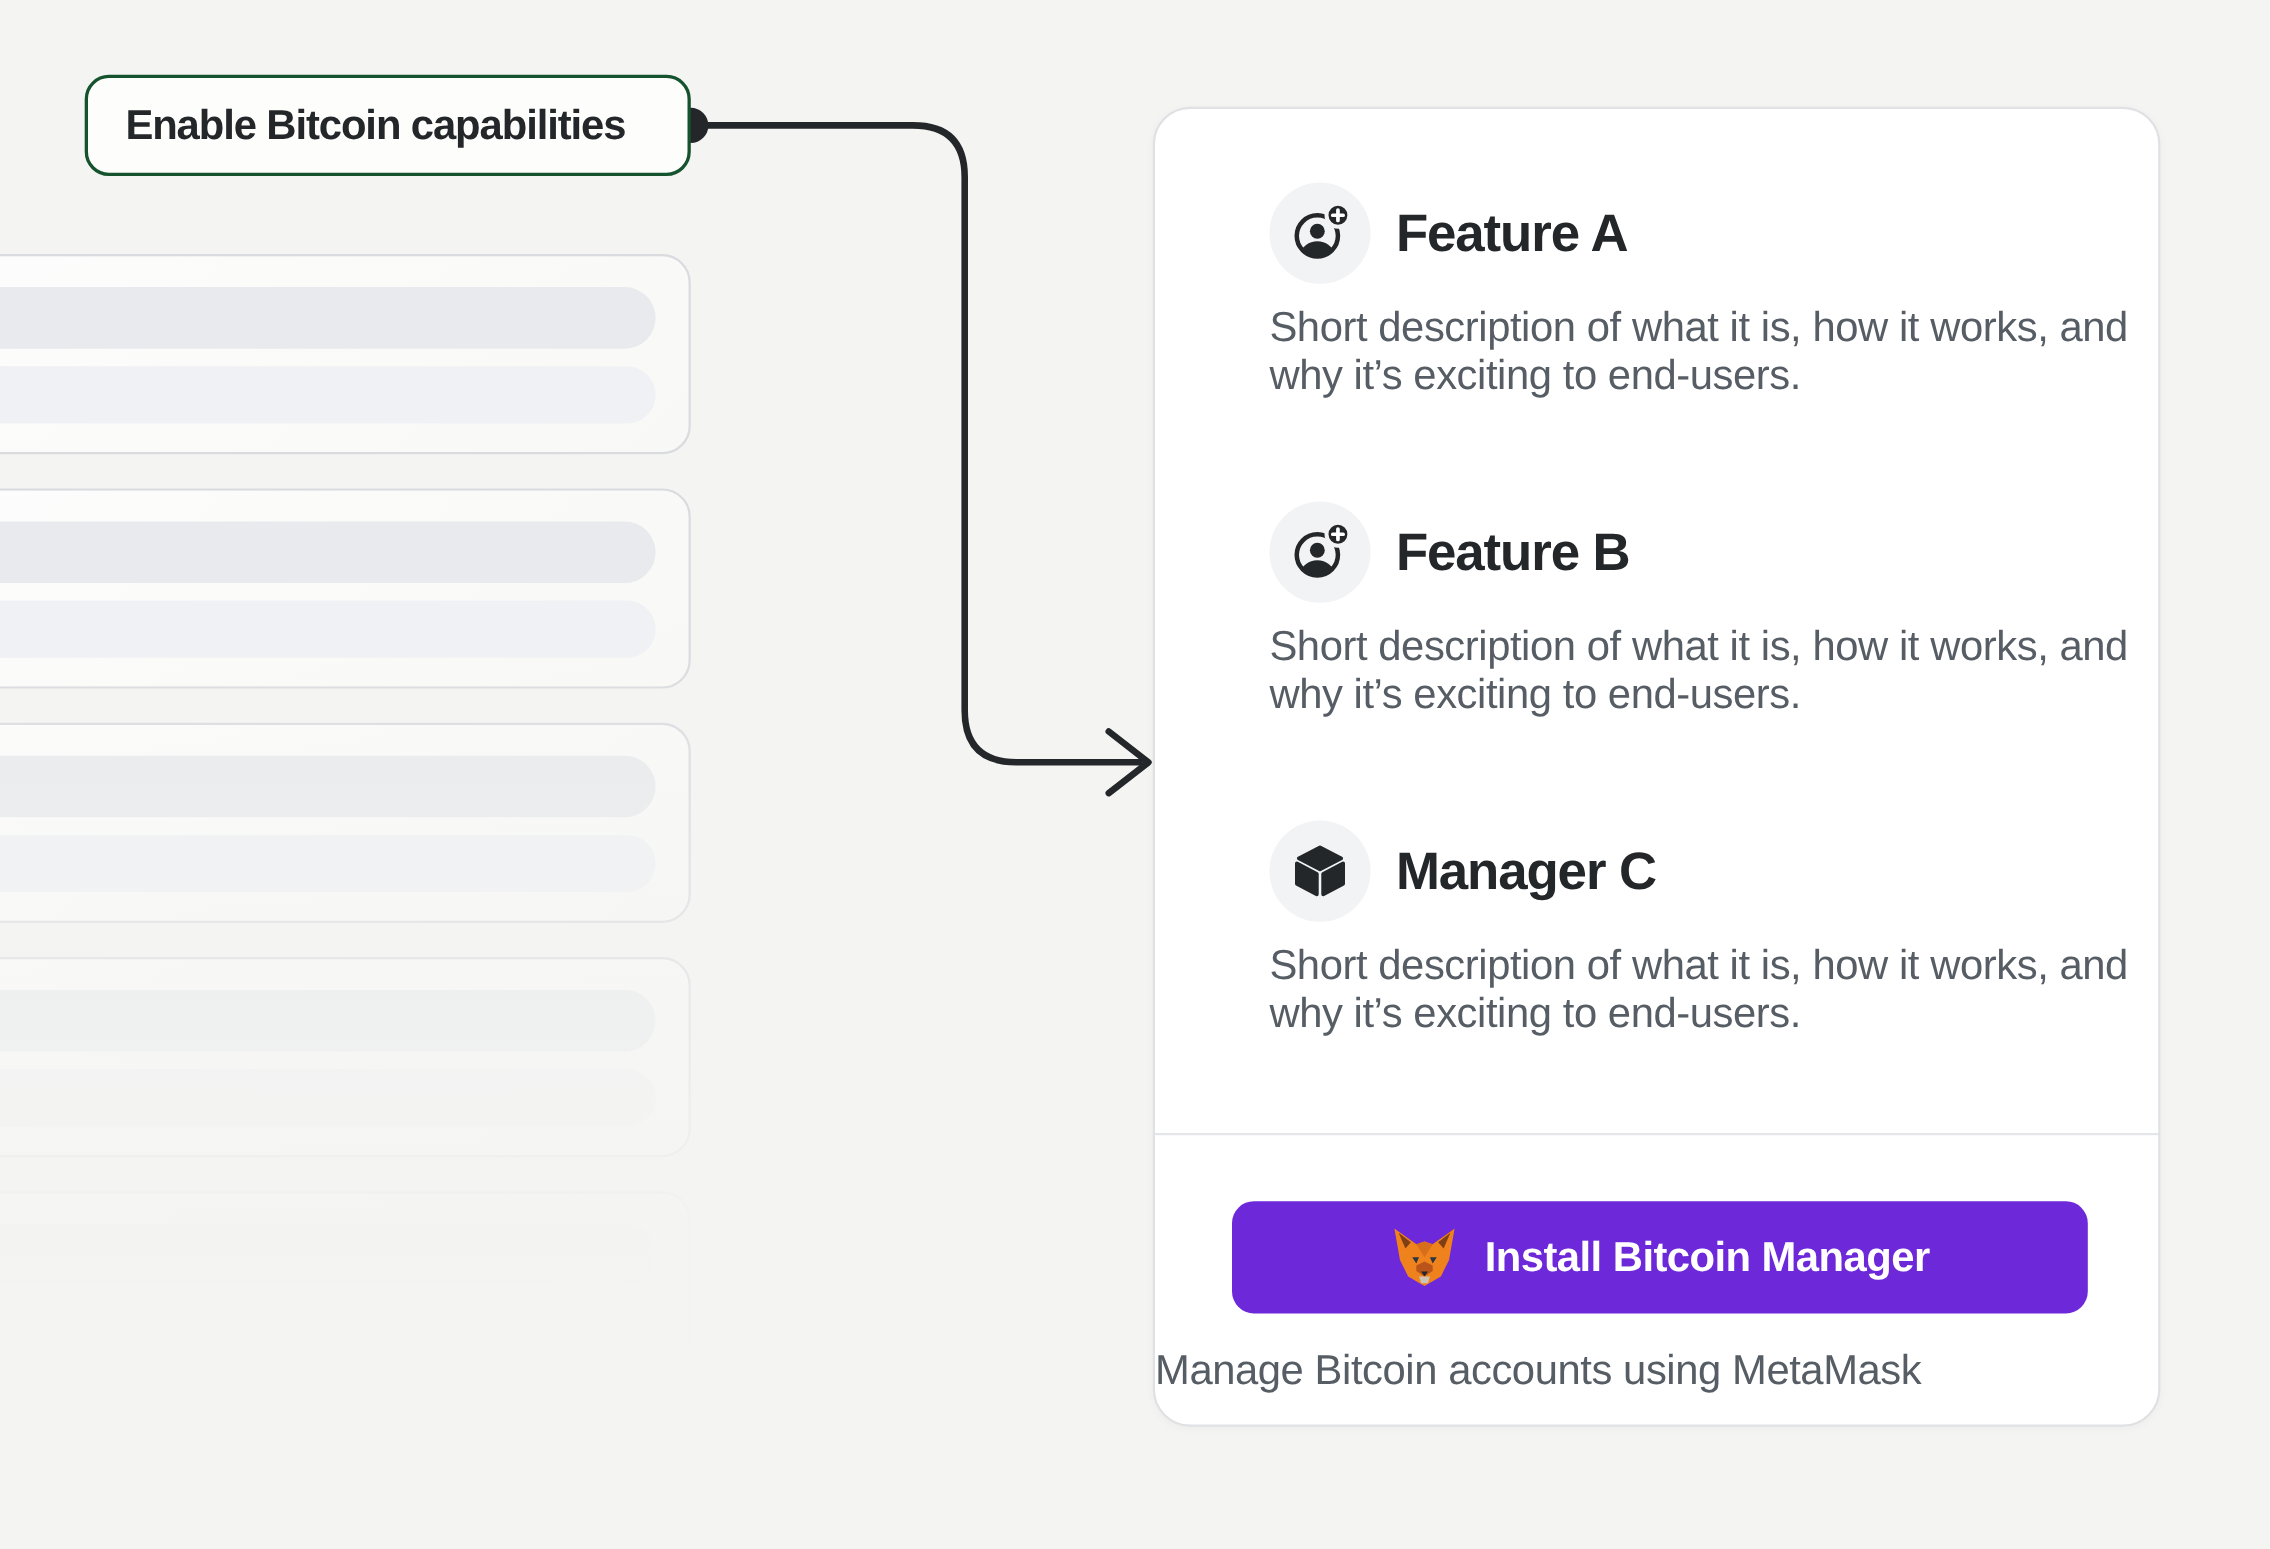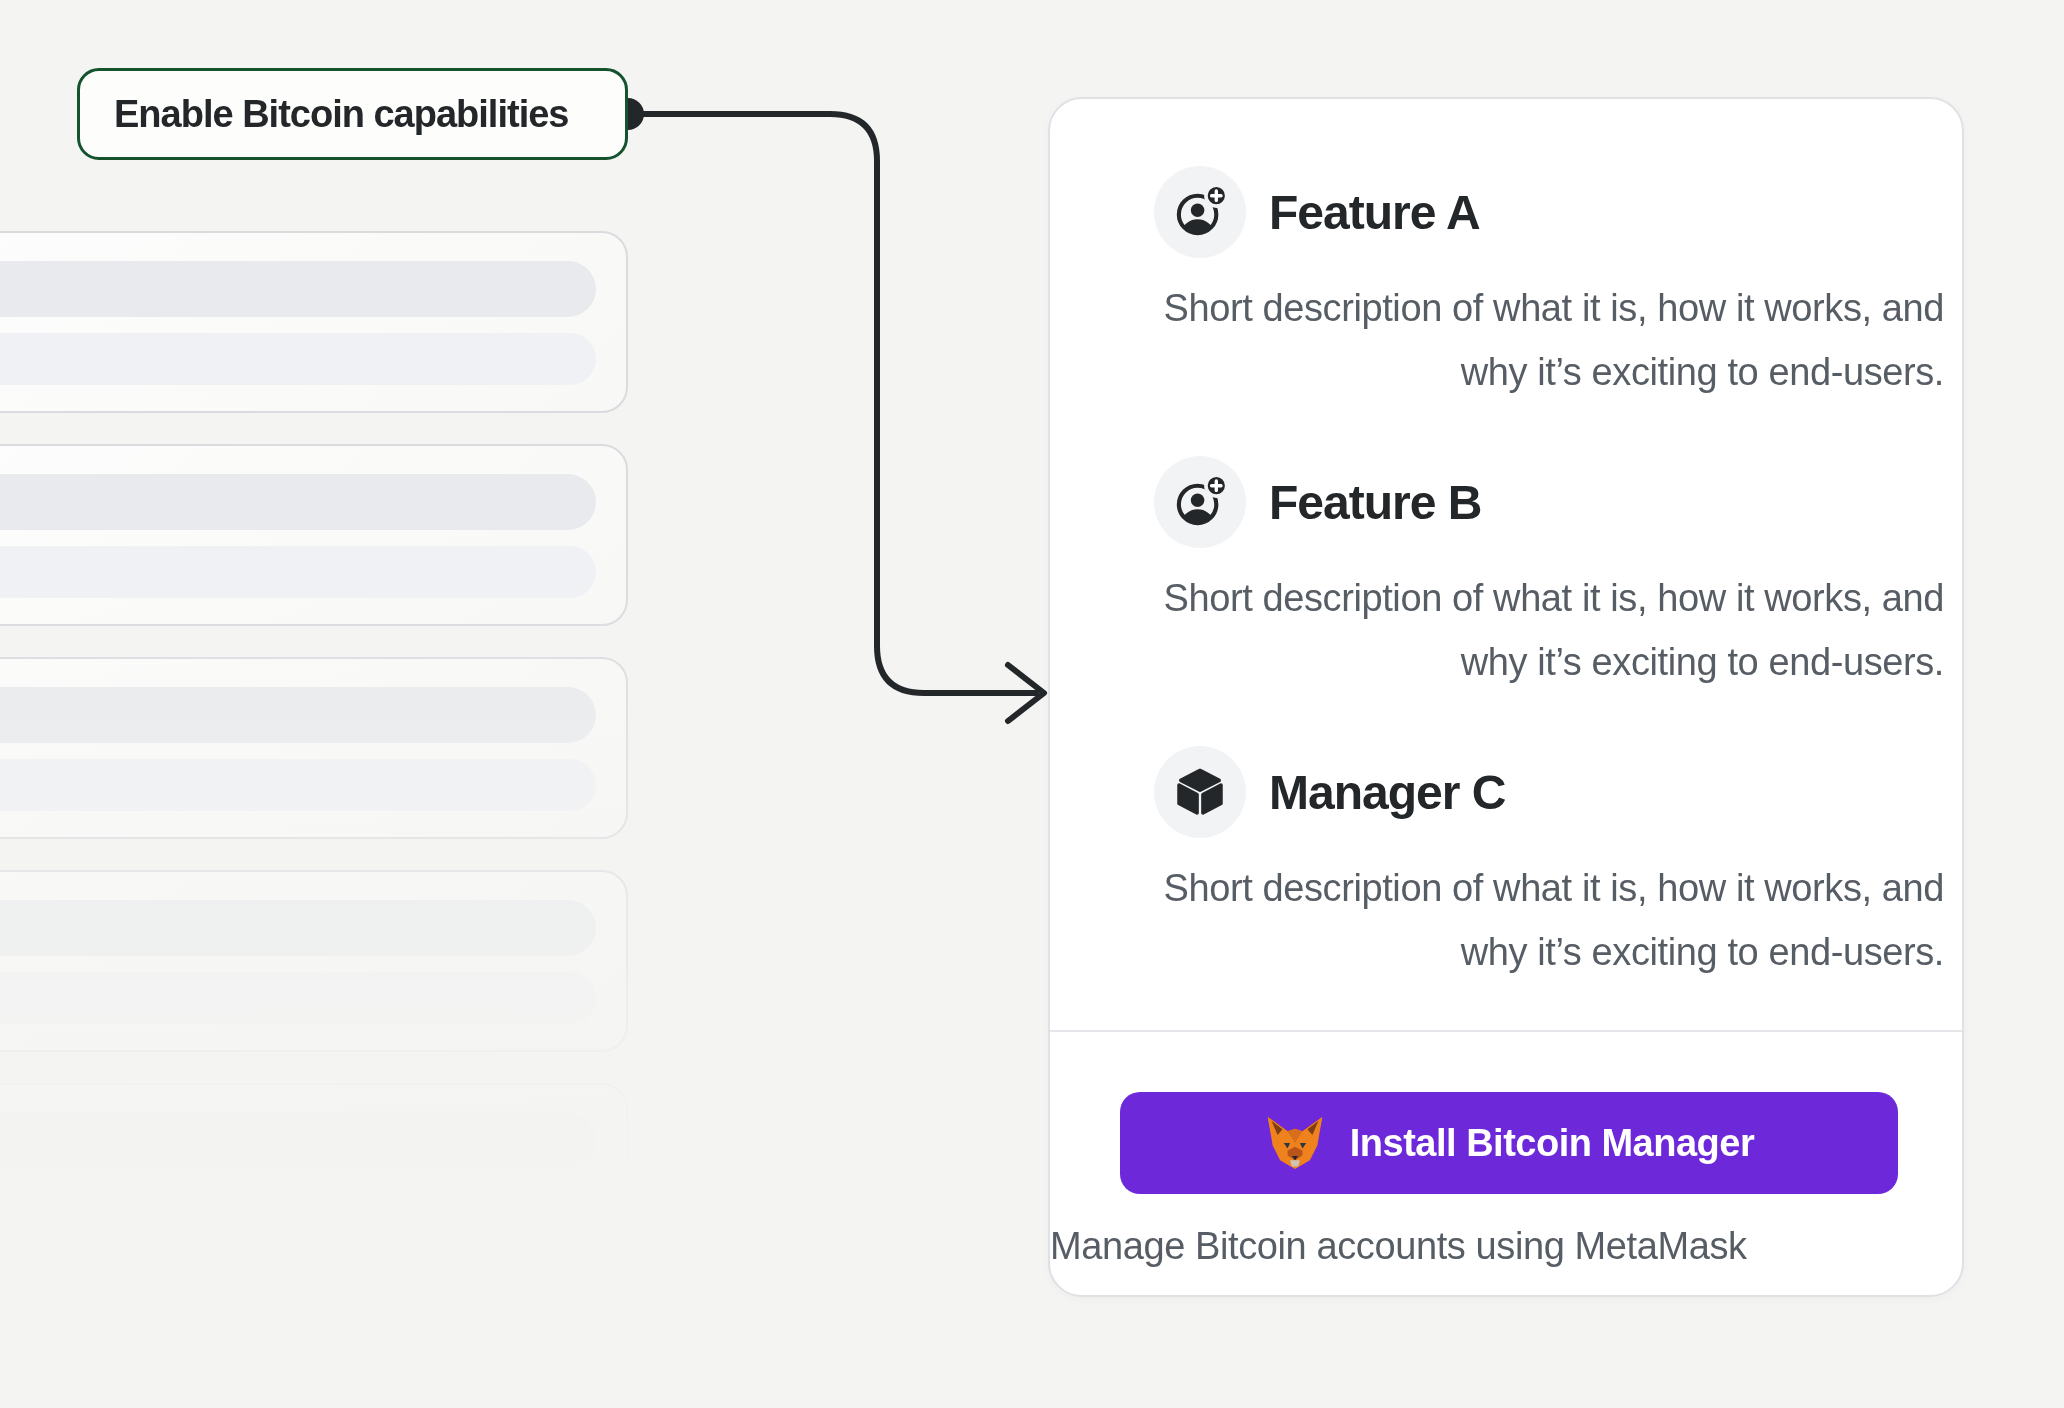--- a/index.html
+++ b/index.html
@@ -46,21 +46,21 @@
   .feature { position:absolute; left:86px; width:800px;margin-left:18px; }
   .feature.f0 { top:67px; } .feature.f1 { top:357px; } .feature.f2 { top:647px; }
   .feature-head { display:flex; align-items:center; gap:23px; height:92px; }
   .icon-circle {
     width:92px; height:92px; border-radius:50%; background:#f2f3f5; flex:0 0 92px;
     display:flex; align-items:center; justify-content:center;
   }
   .feature-title { font-size:48px; font-weight:700; letter-spacing:-1px; color:#24272a; }
   .feature-desc {
     margin-top:18px; width:790px;
-    font-size:38px; line-height:64px; letter-spacing:-0.4px; color:#575d64;text-align:right;
+    font-size:38px; line-height:44px; letter-spacing:-0.4px; color:#575d64;
   }
   .panel-divider { position:absolute; left:0; top:931px; width:100%; height:2px; background:#e5e6e9; }
   .install-button {
     position:absolute; left:70px; top:993px; width:778px; height:102px;
     background:#6d28d9; border:none; border-radius:20px; cursor:pointer;
     display:flex; align-items:center; justify-content:center; gap:24px;
   }
   .install-button-label { font-size:38px; font-weight:700; letter-spacing:-0.5px; color:#ffffff; }
   .panel-caption {
     position:absolute; left:0; top:1119px; width:100%; 

